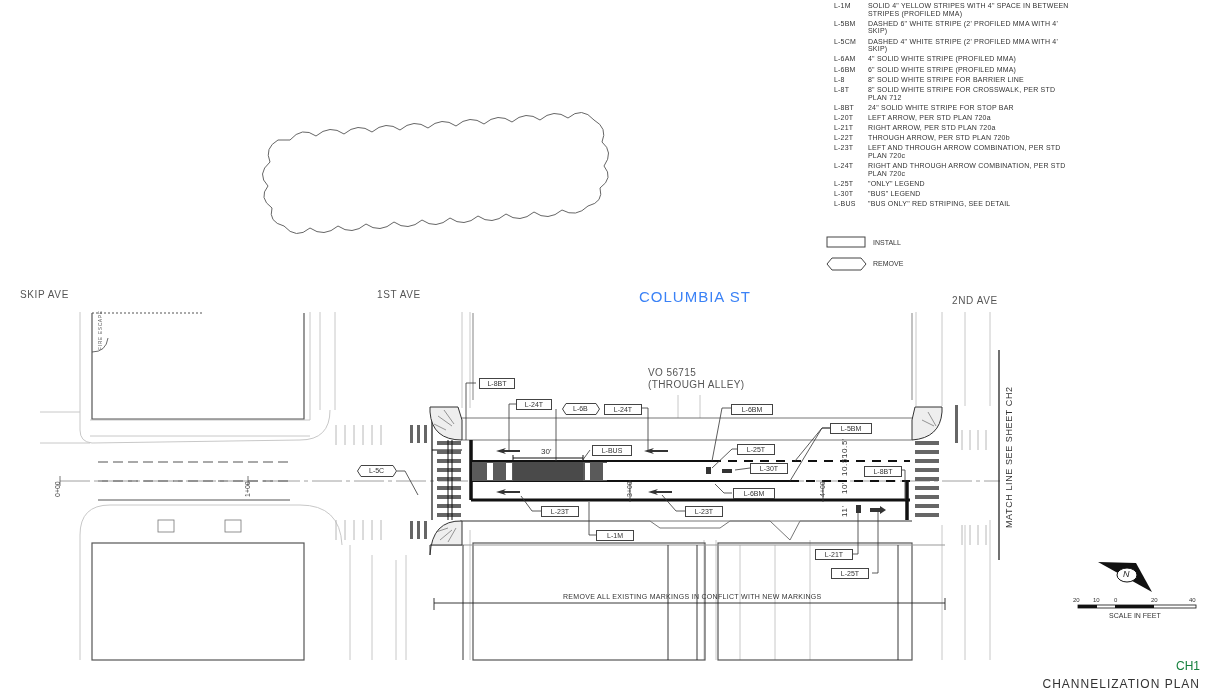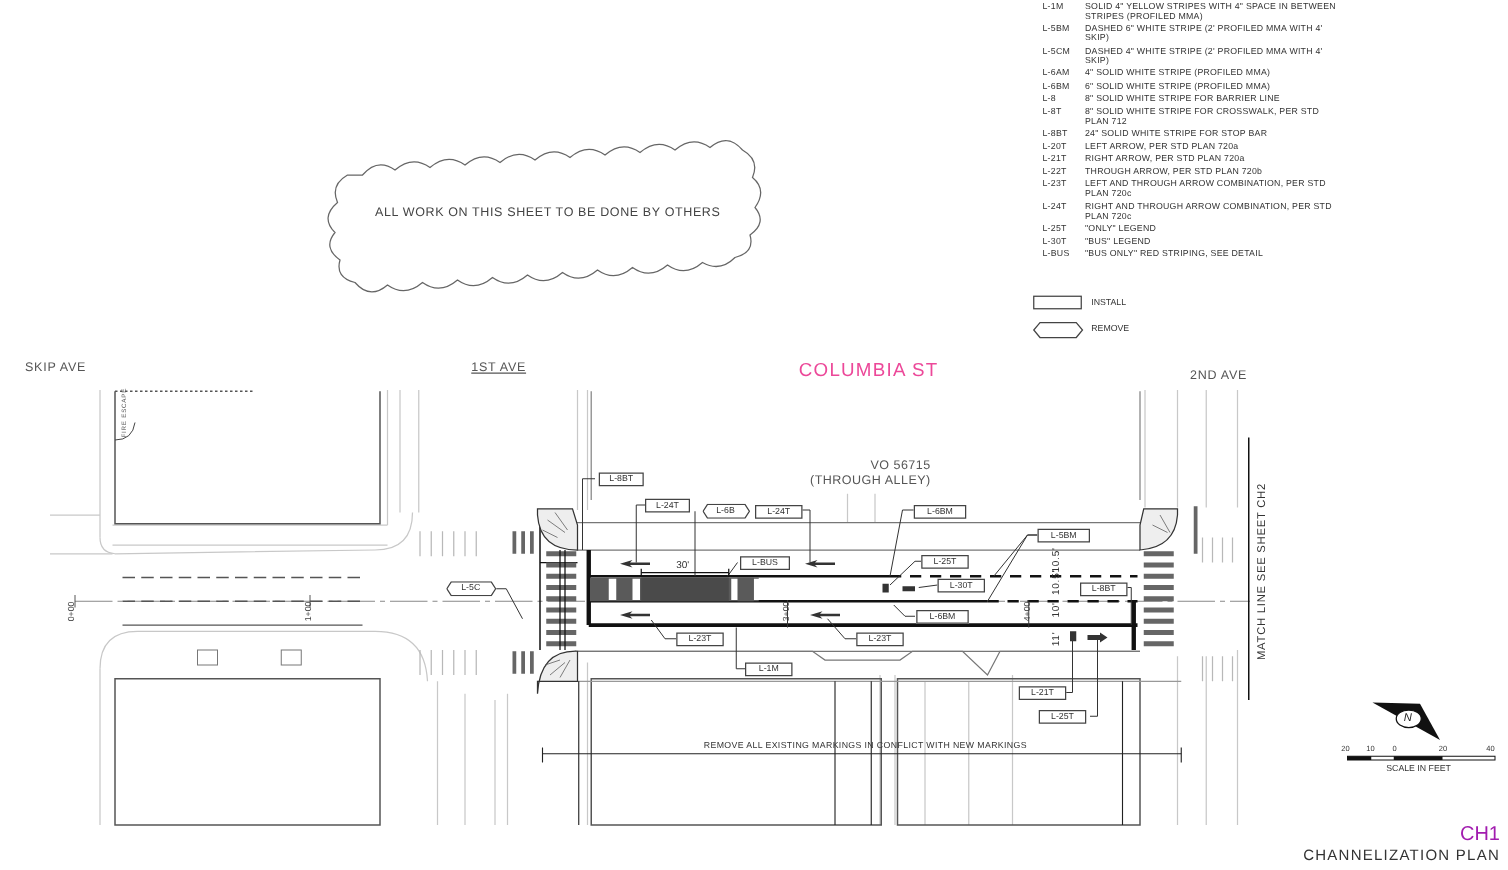--- a/index.html
+++ b/index.html
@@ -5,30 +5,30 @@
   html, body { margin:0; padding:0; background:#ffffff; }
   body { width:1206px; height:696px; position:relative; overflow:hidden;
          font-family:"Liberation Sans", sans-serif; color:#222; }
   .abs { position:absolute; }
   svg.plan { position:absolute; left:0; top:0; }
   .legend { position:absolute; left:834px; top:2px; width:240px; font-size:7px; line-height:7.6px; color:#333; letter-spacing:0.2px; }
   .legend-row { display:flex; margin-bottom:2.6px; }
   .legend-code { width:34px; flex:none; }
   .legend-desc { flex:1; }
   .street { position:absolute; font-size:10px; color:#555; letter-spacing:0.6px; }
-  .title-main { position:absolute; font-size:15px; color:#ec4899; letter-spacing:1px; }
+  .title-main { position:absolute; font-size:15px; color:#3b82f6; letter-spacing:1px; }
   .cloud-text { position:absolute; left:300px; top:165px; font-size:10px; line-height:11.5px; color:#444; letter-spacing:0.5px; }
-  .vo { position:absolute; left:648px; top:367px; font-size:10px; line-height:12px; color:#555; text-align:right; letter-spacing:0.4px; }
+  .vo { position:absolute; left:648px; top:367px; font-size:10px; line-height:12px; color:#555; text-align:left; letter-spacing:0.4px; }
   .tag { position:absolute; font-size:7px; color:#333; border:1px solid #444; background:#fff; height:9px; line-height:9px; padding:0 4px; text-align:center; white-space:nowrap; }
   .tag.hex { border:none; background:none; }
   .note { position:absolute; left:563px; top:593px; font-size:7px; color:#333; letter-spacing:0.3px; }
   .dim { position:absolute; font-size:8px; color:#333; }
   .vtext { position:absolute; font-size:9px; color:#333; transform:rotate(-90deg); transform-origin:left top; white-space:nowrap; letter-spacing:0.6px; }
   .scale-lbl { position:absolute; font-size:6px; color:#333; }
-  .sheet-id { position:absolute; right:6px; top:659px; font-size:16px; color:#a21caf; }
+  .sheet-id { position:absolute; right:6px; top:659px; font-size:12px; color:#15803d; }
   .sheet-title { position:absolute; right:6px; top:677px; font-size:12px; color:#333; letter-spacing:1px; }
   .sta { position:absolute; font-size:7px; color:#444; transform:rotate(-90deg); transform-origin:left top; }
 </style>
 </head>
 <body>
 
 <svg class="plan" width="1206" height="696" viewBox="0 0 1206 696">
 
   <path d="M290,140 q12,-14 26,-4 q14,-12 28,-2 q14,-12 28,-2 q14,-12 28,-2 q14,-12 28,-2 q14,-12 28,-2 q14,-12 28,-2 q14,-12 28,-2 q14,-12 28,-2 q14,-12 28,-2 q14,-12 26,2
     q14,8 8,22 q12,10 2,24 q10,12 -4,22 q4,14 -12,18
@@ -321,25 +321,24 @@
   <div class="legend-row">
       <span class="legend-code">L-BUS</span>
       <span class="legend-desc">"BUS ONLY" RED STRIPING, SEE DETAIL</span>
     </div>
 </div>
 
 <div class="abs" style="left:873px;top:239px;font-size:7px;color:#333;">INSTALL</div>
 <div class="abs" style="left:873px;top:260px;font-size:7px;color:#333;">REMOVE</div>
 
 <div class="cloud-text">
-  <div>ALL WORK ON THIS SHEET TO BE DONE BY OTHERS</div>
 </div>
 
 <div class="street" style="left:20px;top:289px;">SKIP AVE</div>
-<div class="street" style="left:377px;top:289px;text-decoration:underline;">1ST AVE</div>
+<div class="street" style="left:377px;top:289px;">1ST AVE</div>
 <div class="street" style="left:952px;top:295px;">2ND AVE</div>
 <div class="title-main" style="left:639px;top:288px;">COLUMBIA ST</div>
 
 <div class="vo">
   <div>VO 56715</div>
   <div>(THROUGH ALLEY)</div>
 </div>
 
 <div class="vtext" style="left:97px;top:350px;font-size:5px;color:#555;">FIRE ESCAPE</div>
 

